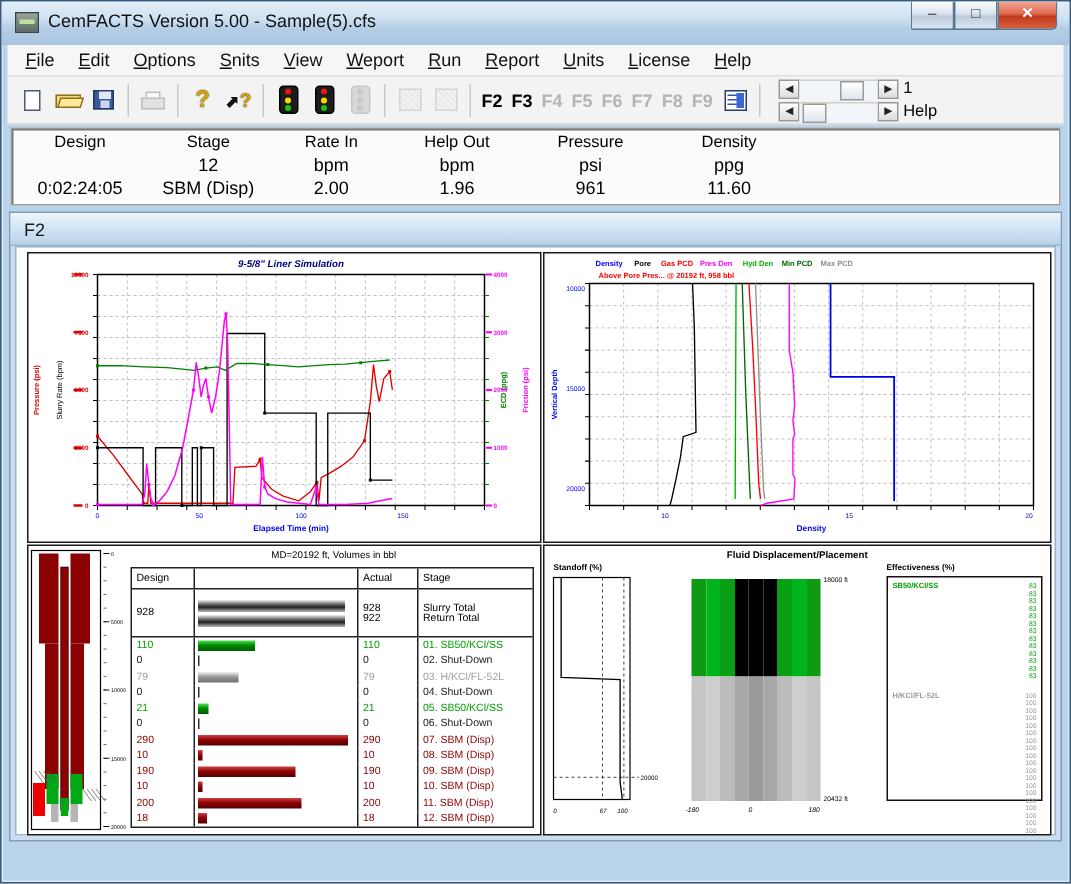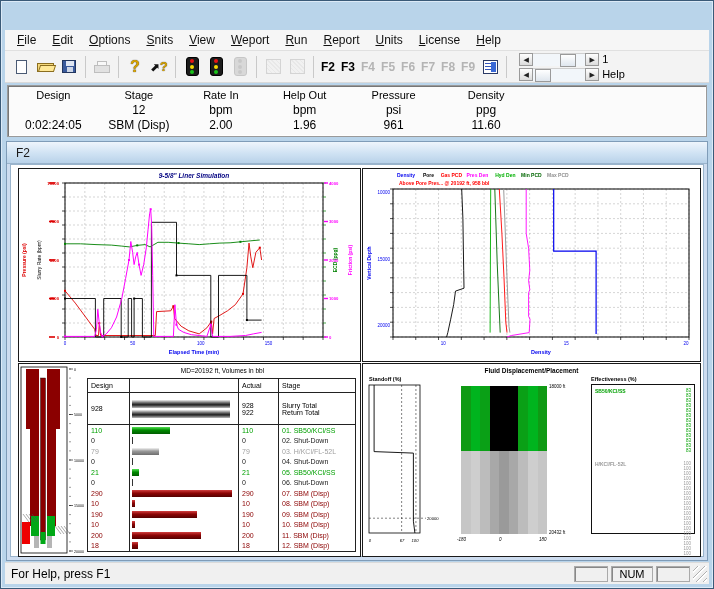--- a/index.html
+++ b/index.html
@@ -135,20 +135,29 @@
     font-size:11px; color:#000; text-align:center; line-height:15px; }
   .scell.c1{width:34px;} .scell.c2{width:42px;} .scell.c3{width:34px;}
   .grip { width:14px; height:16px; margin-right:2px;
     background:repeating-linear-gradient(135deg,transparent 0 3px,#b0b0b0 3px 4px,#fff 4px 5px); }
 </style>
 </head>
 <body>
 
 <div id="win">
 
+  <div class="titlebar">
+    <div class="appicon"></div>
+    <div class="apptitle">CemFACTS Version 5.00 - Sample(5).cfs</div>
+    <div class="winbtns">
+      <div class="wbtn min">–</div>
+      <div class="wbtn">□</div>
+      <div class="wbtn close">✕</div>
+    </div>
+  </div>
 
   <div class="menubar" id="menubar">
       <div class="menuitem"><span class="accel">F</span><span>ile</span></div>
       <div class="menuitem"><span class="accel">E</span><span>dit</span></div>
       <div class="menuitem"><span class="accel">O</span><span>ptions</span></div>
       <div class="menuitem"><span class="accel">S</span><span>nits</span></div>
       <div class="menuitem"><span class="accel">V</span><span>iew</span></div>
       <div class="menuitem"><span class="accel">W</span><span>eport</span></div>
       <div class="menuitem"><span class="accel">R</span><span>un</span></div>
       <div class="menuitem"><span class="accel">R</span><span>eport</span></div>
@@ -749,20 +758,13 @@
               <div>100</div>
               <div>100</div>
               <div>100</div>
               <div>100</div>
             </div>
           </div>
         </div>
     </div>
   </div>
 
-  <div class="statusbar">
-    <div class="stext">For Help, press F1</div>
-    <div class="scell c1"></div>
-    <div class="scell c2">NUM</div>
-    <div class="scell c3"></div>
-    <div class="grip"></div>
-  </div>
 </div>
 
 </body></html>

